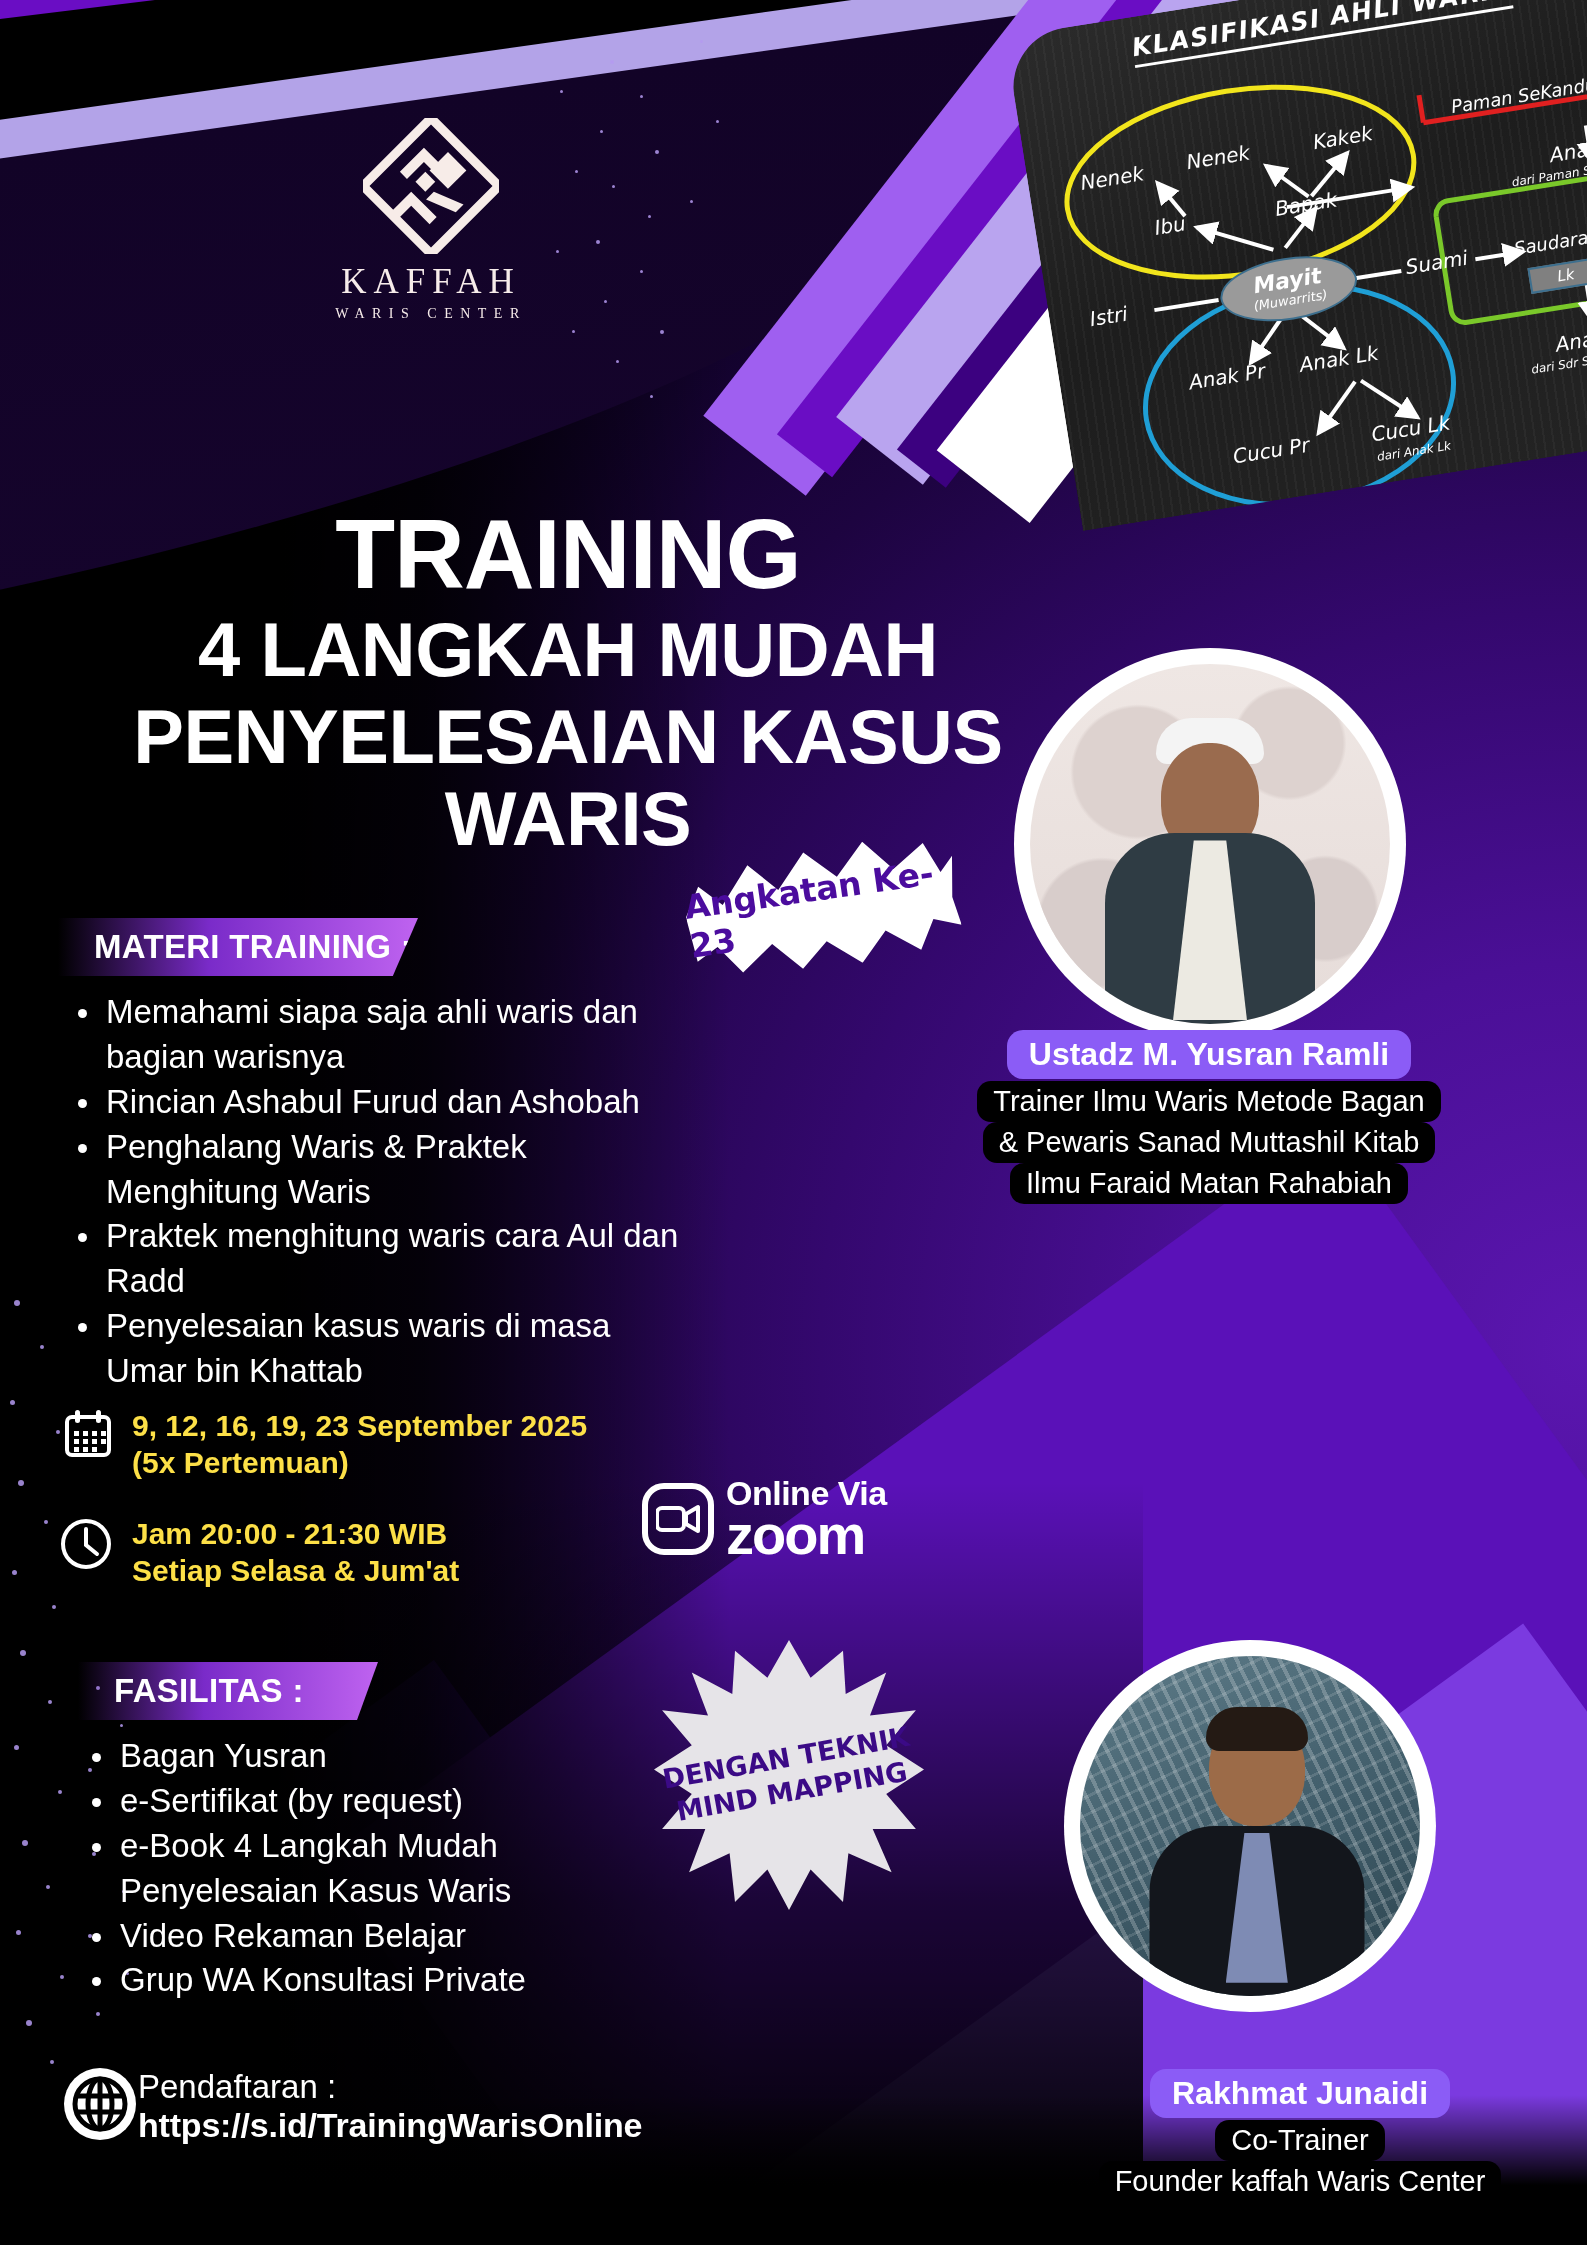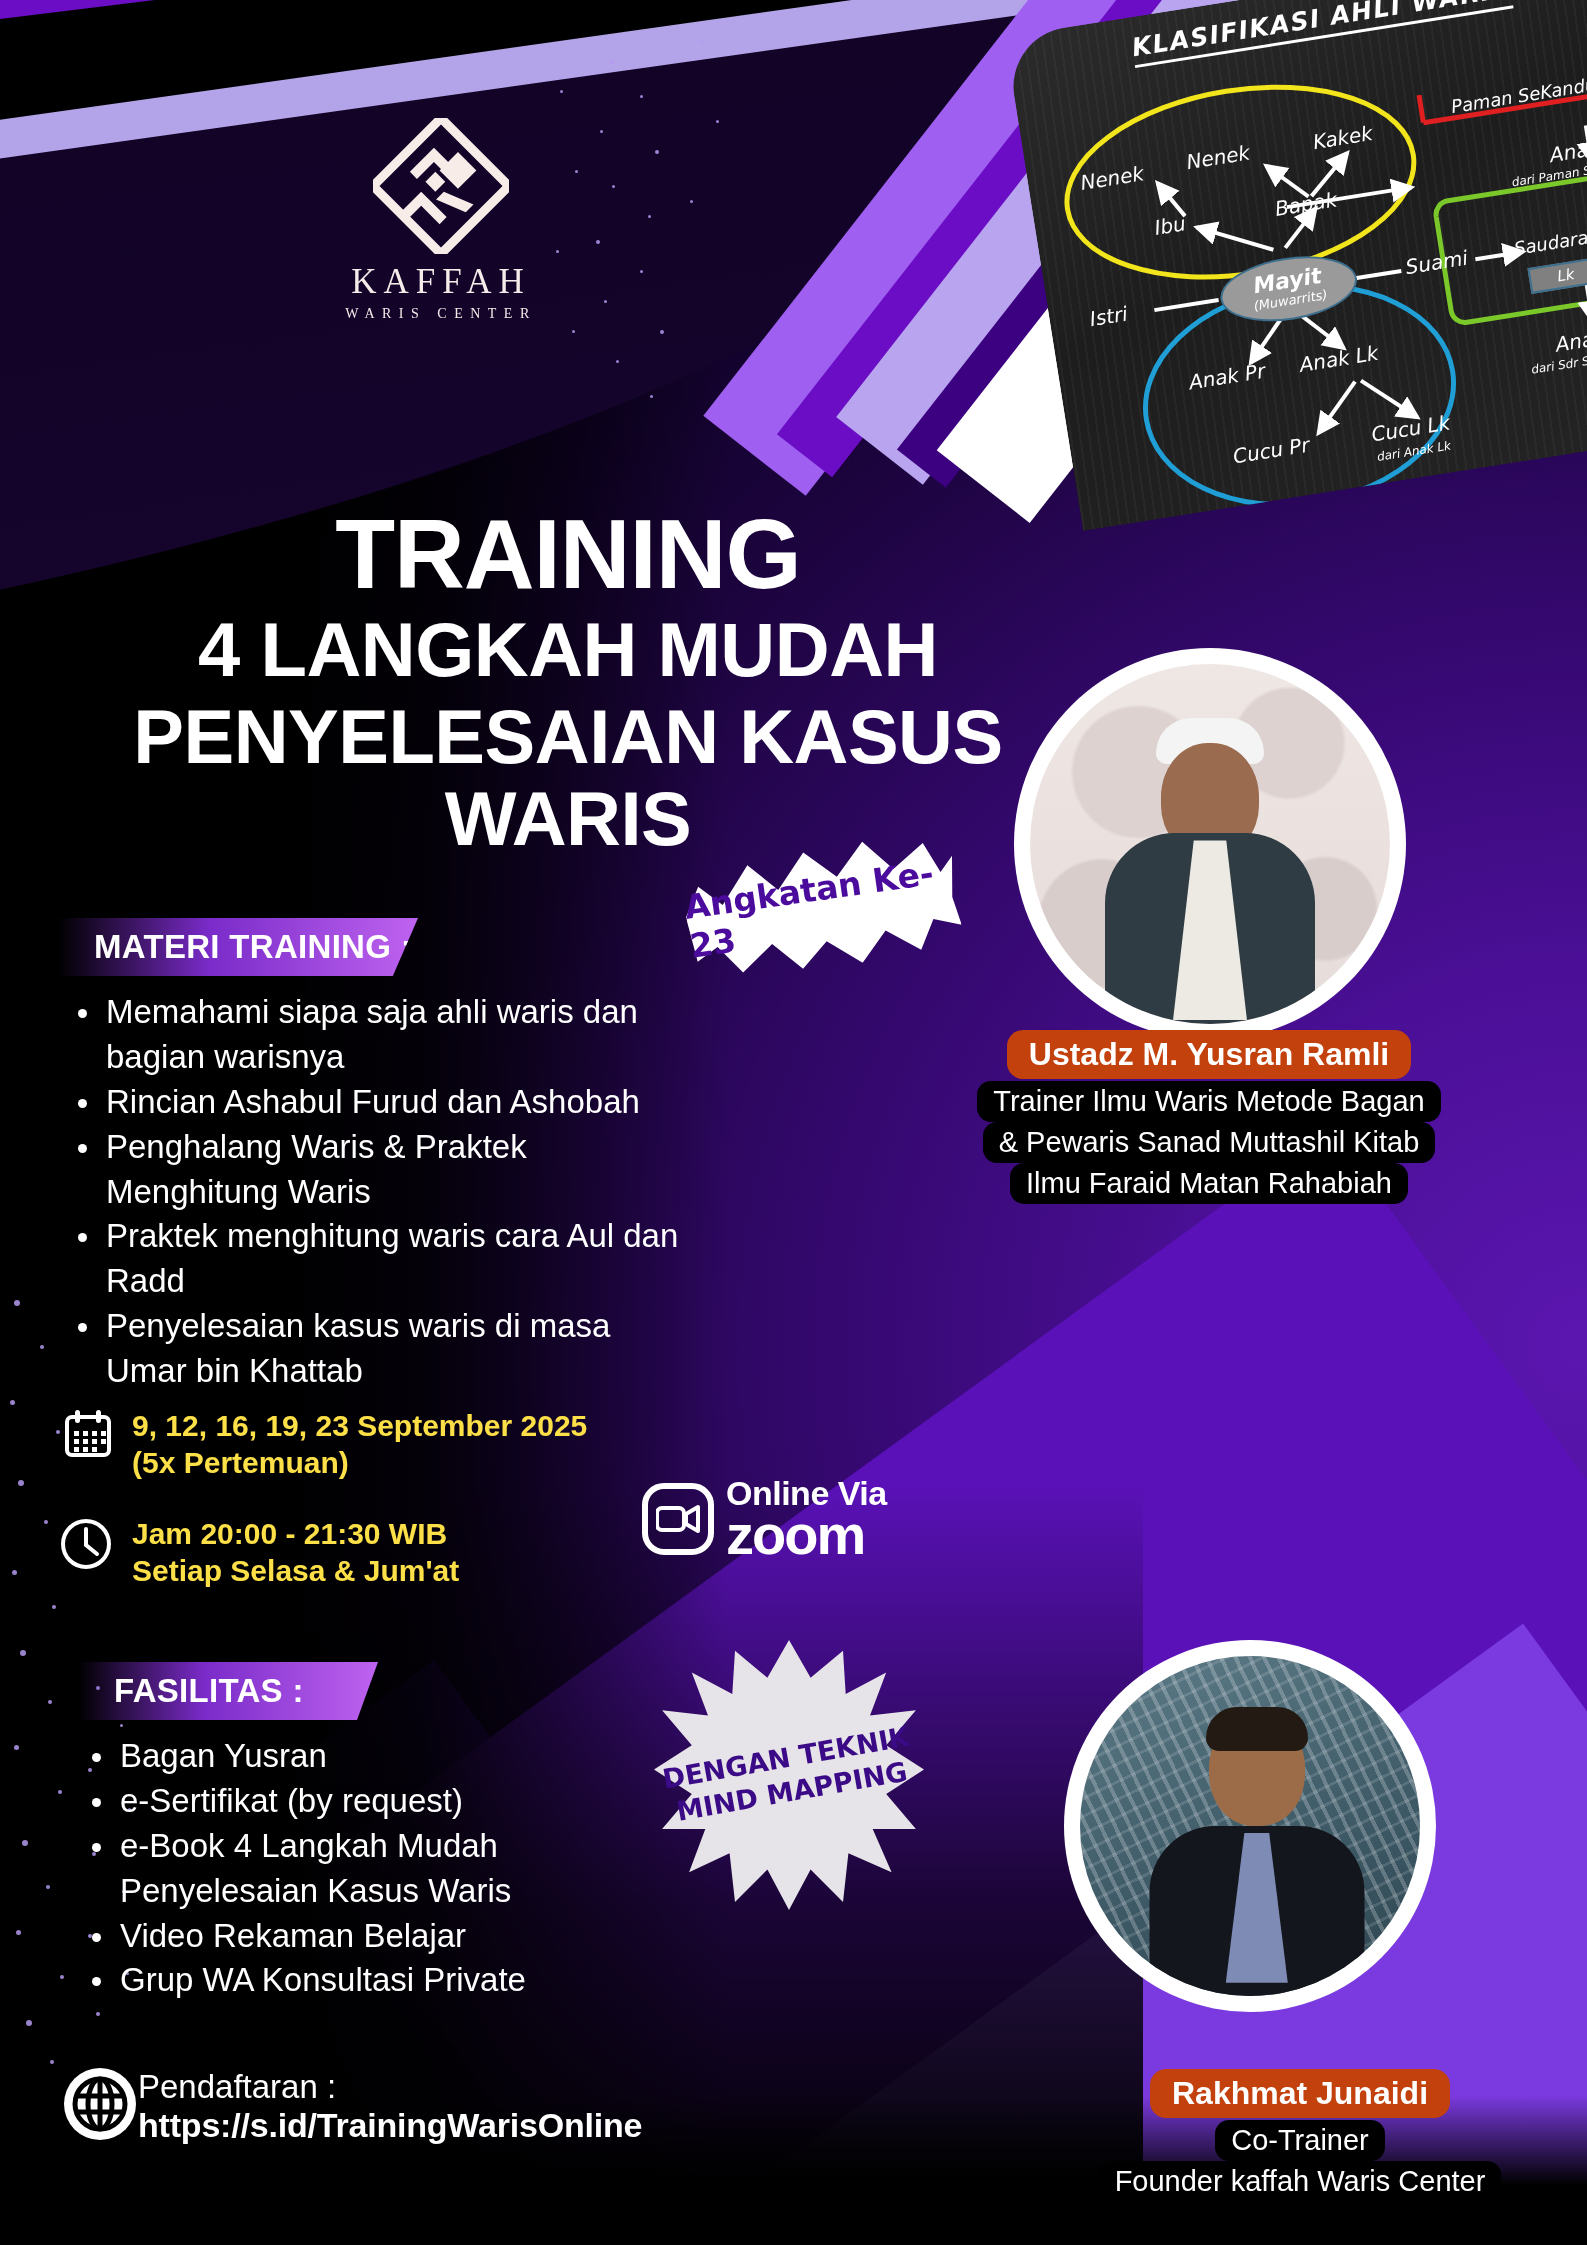--- a/index.html
+++ b/index.html
@@ -82,21 +82,21 @@
   .bot-black{
     position:absolute; left:0; bottom:0; width:100%; height:150px;
     background:linear-gradient(0deg,#000 40%, rgba(0,0,0,0) 100%);
   }
 
   
   .dots{ position:absolute; pointer-events:none; }
   .dots span{ position:absolute; border-radius:50%; background:#b49af0; }
 
   
-  .logo{ position:absolute; left:332px; top:118px; width:218px; text-align:center; }
+  .logo{ position:absolute; left:322px; top:118px; width:218px; text-align:center; }
   .logo-mark{ width:136px; height:136px; margin:0 auto; position:relative; }
   .logo-name{ color:#f7ecea; font-size:35px; letter-spacing:7px; font-weight:400;
               font-family:"Liberation Serif", serif; margin-top:8px; }
   .logo-sub{ color:#f7ecea; font-size:14px; letter-spacing:7.5px; margin-top:4px;
              font-family:"Liberation Serif", serif; }
 
   
   .headline{ position:absolute; left:68px; top:505px; width:1000px;text-align:center; }
   .h1{ color:#fff; font-weight:bold; font-size:98px; line-height:1.0; letter-spacing:-1px; }
   .h2{ color:#fff; font-weight:bold; font-size:76px; line-height:1.07; letter-spacing:-0.5px; margin-top:6px; }
@@ -172,21 +172,21 @@
   .ph1-ring{ left:1014px; top:648px; width:392px; height:392px; background:#fff; }
   .ph1{ left:1030px; top:664px; width:360px; height:360px; }
 
   .ph2-ring{ left:1064px; top:1640px; width:372px; height:372px; background:#fff; }
   .ph2{ left:1080px; top:1656px; width:340px; height:340px; }
 
   .photo-bg{ position:absolute; inset:0; }
 
   .cap{ position:absolute; text-align:center; }
   .cap-name{
-    display:inline-block; background:#c2410c; color:#fff; font-weight:bold;
+    display:inline-block; background:#8b5cf6; color:#fff; font-weight:bold;
     border-radius:16px; padding:6px 22px; font-size:32px; white-space:nowrap;
   }
   .cap-role{ margin-top:2px; }
   .cap-role span{
     display:inline-block; background:#000; color:#fff; font-weight:400;
     border-radius:14px; padding:2px 16px; font-size:29px; line-height:1.28; white-space:nowrap;
   }
 
   
   .board{

